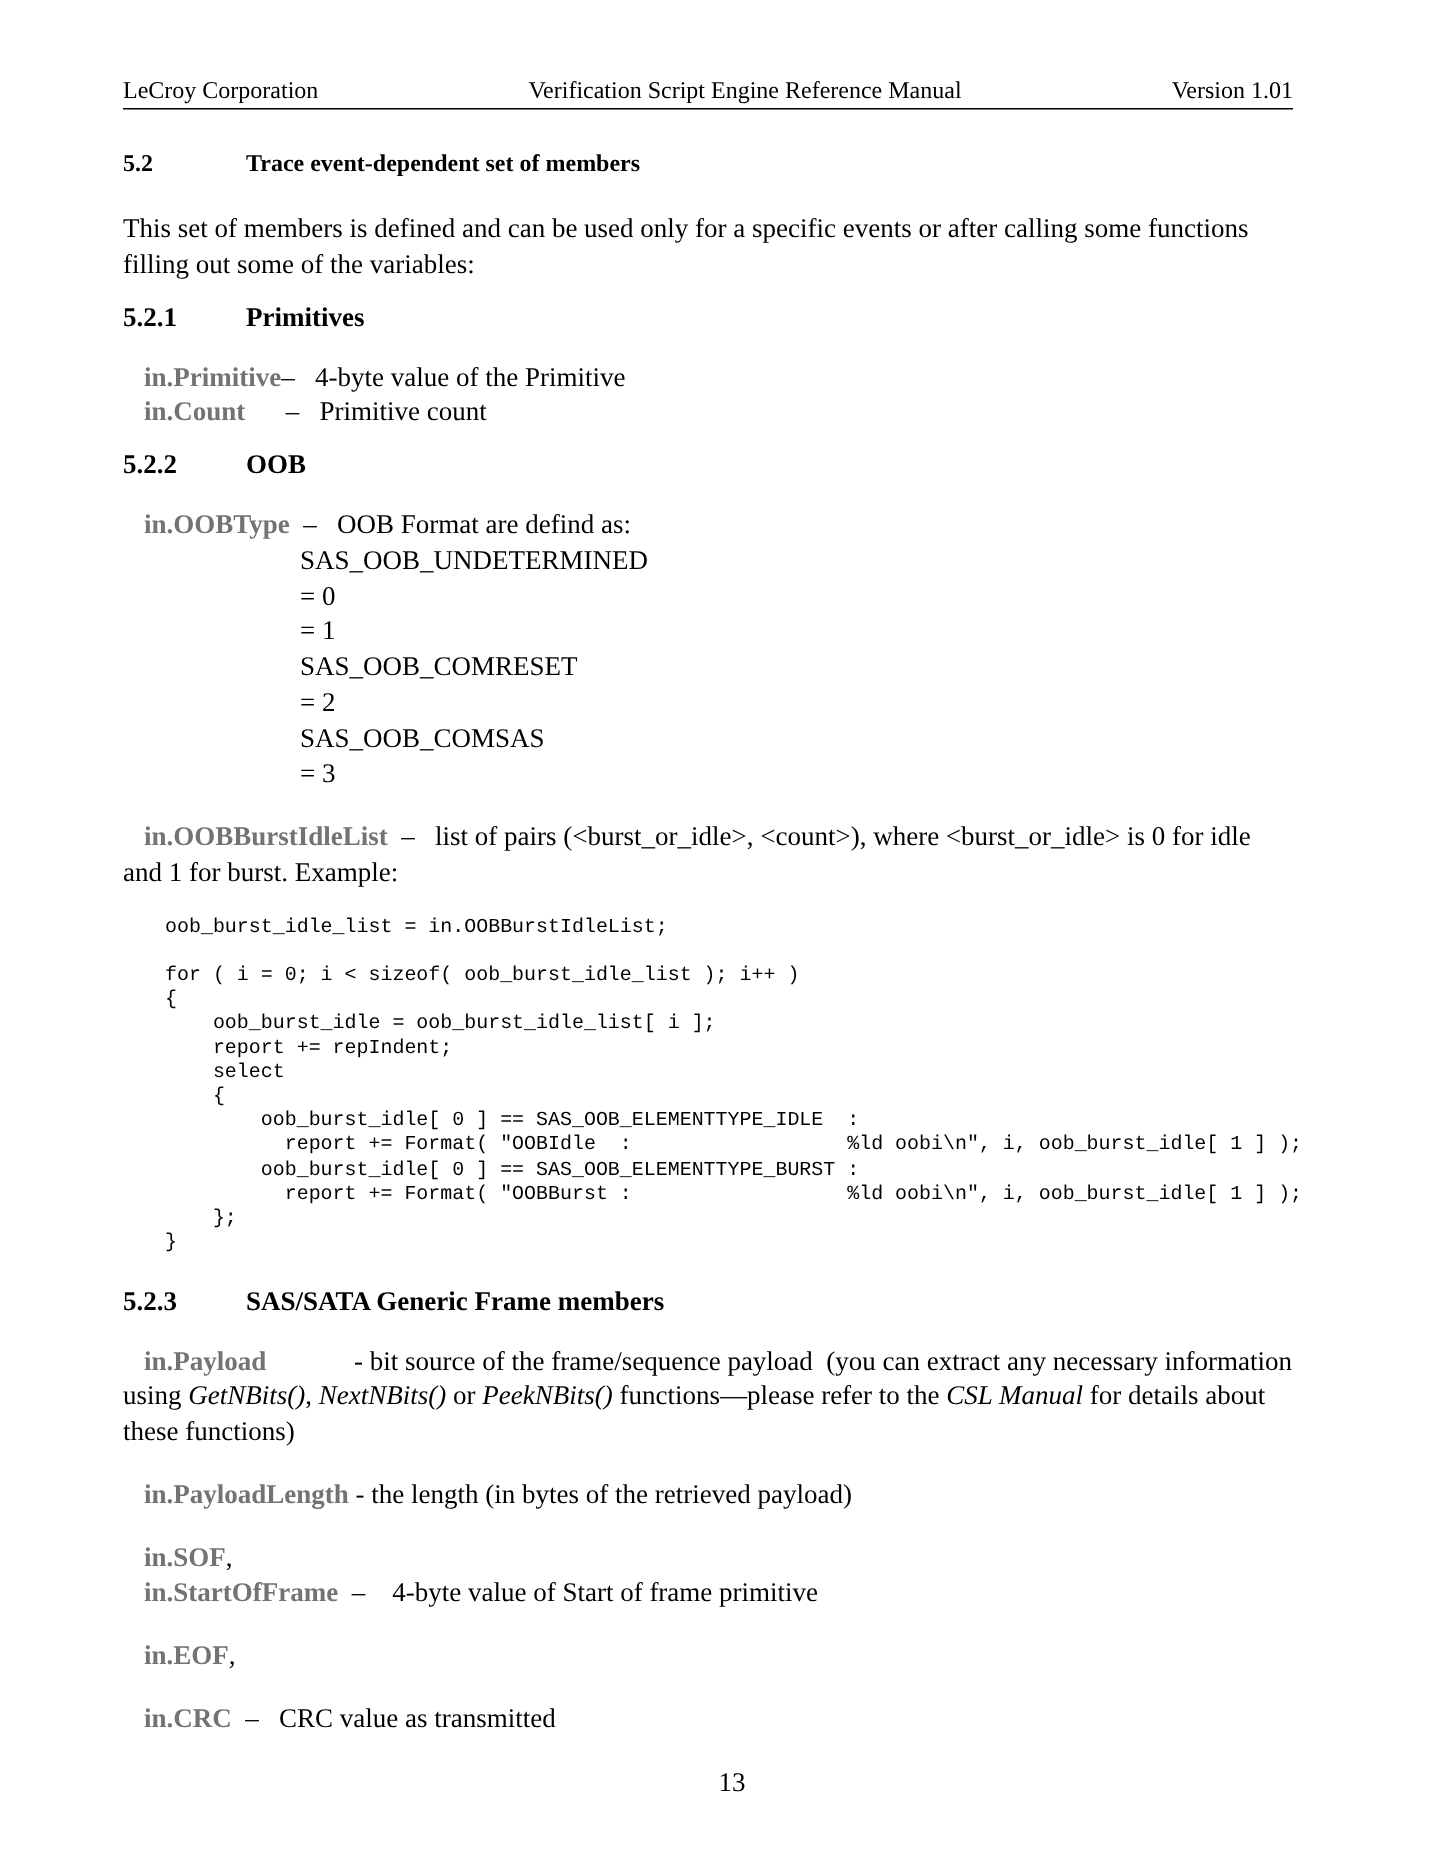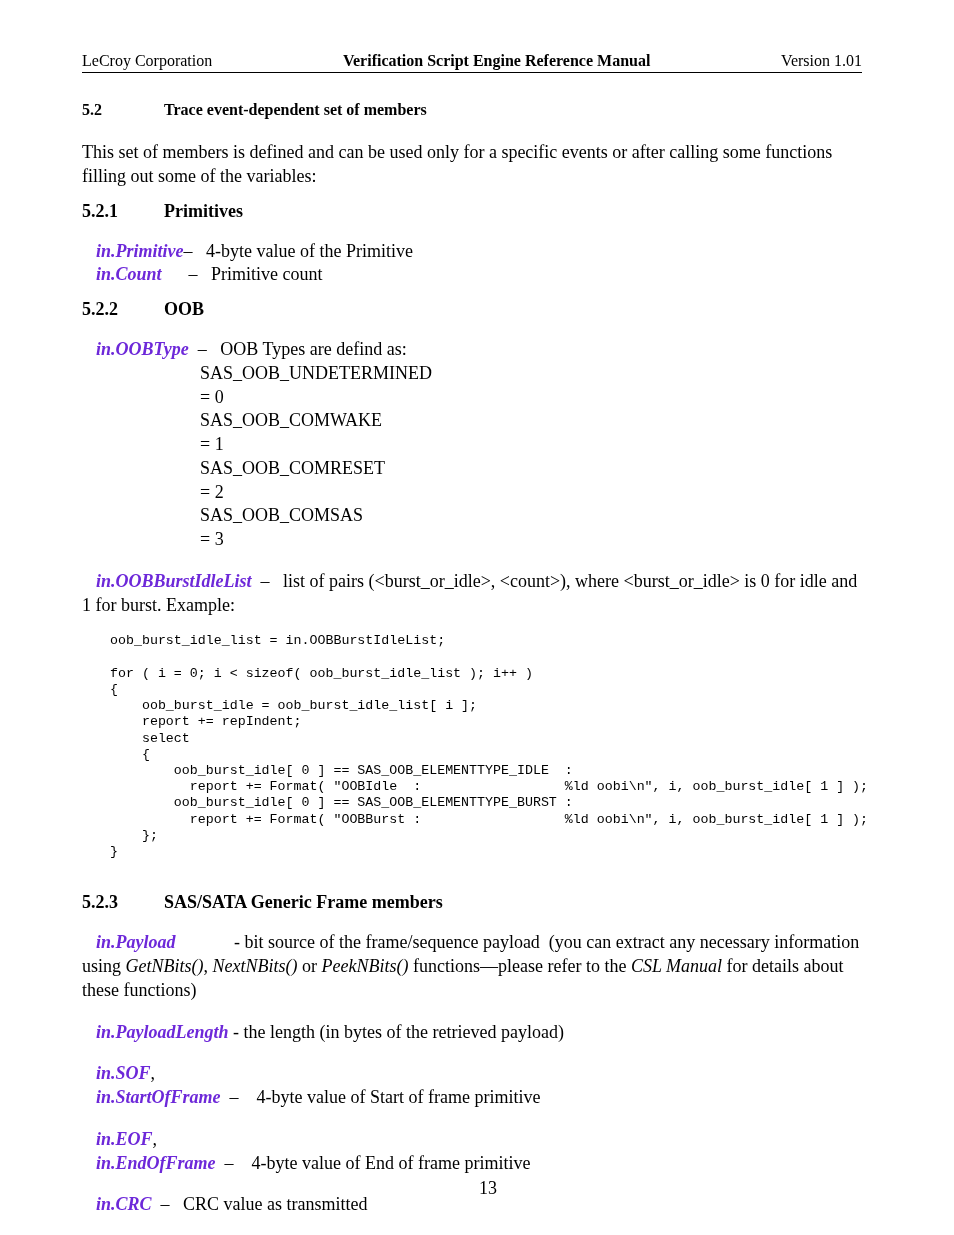--- a/index.html
+++ b/index.html
@@ -17,21 +17,21 @@
     position: relative;
   }
   .hdr {
     display: flex;
     justify-content: space-between;
     font-size: 16px;
     padding-bottom: 2px;
     border-bottom: 1px solid #000;
   }
   .hdr-left { text-align: left; }
-  .hdr-center { text-align: right; font-weight: bold; }
+  .hdr-center { text-align: right; }
   .hdr-right { text-align: right; }
 
   .sec-h2 {
     font-weight: bold;
     font-size: 16px;
     margin-top: 28px;
     margin-bottom: 22px;
   }
   .sec-h2 .num { display: inline-block; width: 82px; }
 
@@ -40,22 +40,21 @@
     font-size: 18px;
     margin-top: 12px;
     margin-bottom: 18px;
   }
   .sec-h3 .num { display: inline-block; width: 82px; }
 
   .para { font-size: 18px; line-height: 1.32; margin-bottom: 4px; }
 
   .member-line { font-size: 18px; line-height: 1.32; }
   .member-name {
-    color: #6d28d9;
-    font-style: italic;
+    color: #737373;
     font-weight: bold;
   }
   .indent1 { padding-left: 14px; }
   .funcname { font-style: italic; }
 
   .oob-table {
     font-size: 18px;
     line-height: 1.32;
     margin-left: 118px;
   }
@@ -104,29 +103,28 @@
     <span class="member-name">in.Primitive</span><span style="white-space:pre;">–   4-byte value of the Primitive</span>
   </div>
   <div class="member-line indent1">
     <span class="member-name">in.Count</span><span style="white-space:pre;">      –   Primitive count</span>
   </div>
 
   <div class="sec-h3" style="">
     <span class="num">5.2.2</span><span>OOB</span>
   </div>
   <div class="member-line indent1">
-    <span class="member-name">in.OOBType</span><span style="white-space:pre;">  –   OOB Types are defind as:</span>
+    <span class="member-name">in.OOBType</span><span style="white-space:pre;">  –   OOB Format are defind as:</span>
   </div>
   <div class="oob-table">
     <div class="oob-row">
       <span class="oob-name">SAS_OOB_UNDETERMINED</span>
       <span class="oob-val">= 0</span>
     </div>
     <div class="oob-row">
-      <span class="oob-name">SAS_OOB_COMWAKE</span>
       <span class="oob-val">= 1</span>
     </div>
     <div class="oob-row">
       <span class="oob-name">SAS_OOB_COMRESET</span>
       <span class="oob-val">= 2</span>
     </div>
     <div class="oob-row">
       <span class="oob-name">SAS_OOB_COMSAS</span>
       <span class="oob-val">= 3</span>
     </div>
@@ -144,21 +142,21 @@
     report += repIndent;
     select
     {
         oob_burst_idle[ 0 ] == SAS_OOB_ELEMENTTYPE_IDLE  :
           report += Format( "OOBIdle  :                  %ld oobi\n", i, oob_burst_idle[ 1 ] );
         oob_burst_idle[ 0 ] == SAS_OOB_ELEMENTTYPE_BURST :
           report += Format( "OOBBurst :                  %ld oobi\n", i, oob_burst_idle[ 1 ] );
     };
 }</div>
 
-  <div class="sec-h3" style="margin-top:32px;">
+  <div class="sec-h3" style="margin-top:20px;">
     <span class="num">5.2.3</span><span>SAS/SATA Generic Frame members</span>
   </div>
 
   <div class="para">
     <span class="member-name" style="padding-left:14px;">in.Payload</span><span style="white-space:pre-wrap;">             - bit source of the frame/sequence payload  (you can extract any necessary information using </span><span class="funcname">GetNBits()</span><span>, </span><span class="funcname">NextNBits()</span><span> or </span><span class="funcname">PeekNBits()</span><span> functions—please refer to the </span><span class="funcname">CSL Manual</span><span> for details about these functions)</span>
   </div>
 
   <div class="member-line indent1" style="margin-top:18px;">
     <span class="member-name">in.PayloadLength</span><span> - the length (in bytes of the retrieved payload)</span>
   </div>
@@ -166,22 +164,19 @@
   <div class="member-line indent1" style="margin-top:18px;">
     <span class="member-name">in.SOF</span><span>,</span>
   </div>
   <div class="member-line indent1">
     <span class="member-name">in.StartOfFrame</span><span style="white-space:pre;">  –    4-byte value of Start of frame primitive</span>
   </div>
 
   <div class="member-line indent1" style="margin-top:18px;">
     <span class="member-name">in.EOF</span><span style="font-style:italic;">,</span>
   </div>
-  <div class="member-line indent1">
-    <span class="member-name">in.EndOfFrame</span><span style="white-space:pre;">  –    4-byte value of End of frame primitive</span>
-  </div>
 
   <div class="member-line indent1" style="margin-top:18px;">
     <span class="member-name">in.CRC</span><span style="white-space:pre;text-align:center;">  –   CRC value as transmitted</span>
   </div>
 
   <div class="pagenum">13</div>
 </div>
 
 </body></html>

